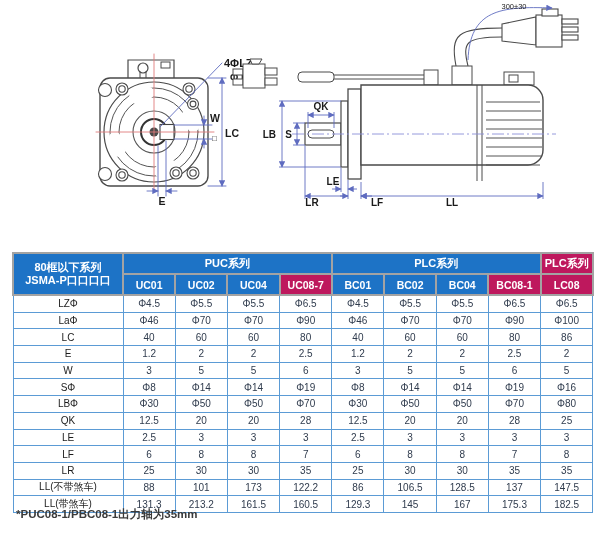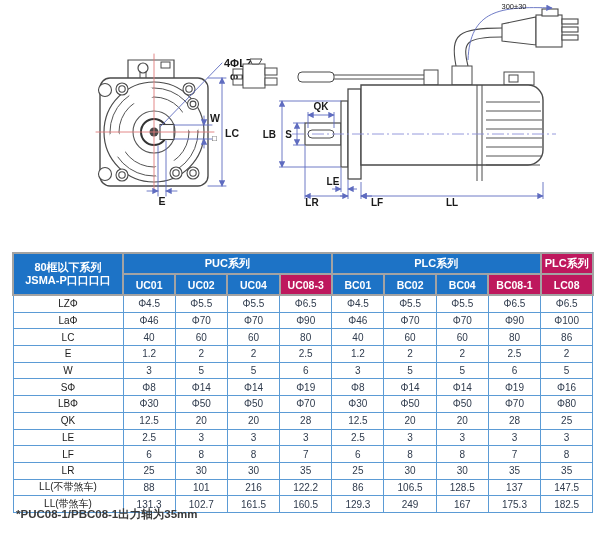--- a/index.html
+++ b/index.html
@@ -220,21 +220,21 @@
           <div>JSMA-P口口口口</div>
         </th>
         <th colspan="4">PUC系列</th>
         <th colspan="4">PLC系列</th>
         <th class="dk">PLC系列</th>
       </tr>
       <tr class="cols">
         <th>UC01</th>
         <th>UC02</th>
         <th>UC04</th>
-        <th class="dk">UC08-3</th>
+        <th class="dk">UC08-7</th>
         <th>BC01</th>
         <th>BC02</th>
         <th>BC04</th>
         <th class="dk">BC08-1</th>
         <th class="dk">LC08</th>
       </tr>
     </thead>
     <tbody>
       <tr>
         <th>LZΦ</th>
@@ -365,36 +365,36 @@
         <td>25</td>
         <td>30</td>
         <td>30</td>
         <td>35</td>
         <td>35</td>
       </tr>
       <tr>
         <th>LL(不带煞车)</th>
         <td>88</td>
         <td>101</td>
-        <td>216</td>
+        <td>173</td>
         <td>122.2</td>
         <td>86</td>
         <td>106.5</td>
         <td>128.5</td>
         <td>137</td>
         <td>147.5</td>
       </tr>
       <tr>
         <th>LL(带煞车)</th>
         <td>131.3</td>
-        <td>102.7</td>
+        <td>213.2</td>
         <td>161.5</td>
         <td>160.5</td>
         <td>129.3</td>
-        <td>249</td>
+        <td>145</td>
         <td>167</td>
         <td>175.3</td>
         <td>182.5</td>
       </tr>
     </tbody>
   </table>
 
   <div class="footnotes">
     <div>*PUC08-1/PBC08-1出力轴为35mm</div>
   </div>

